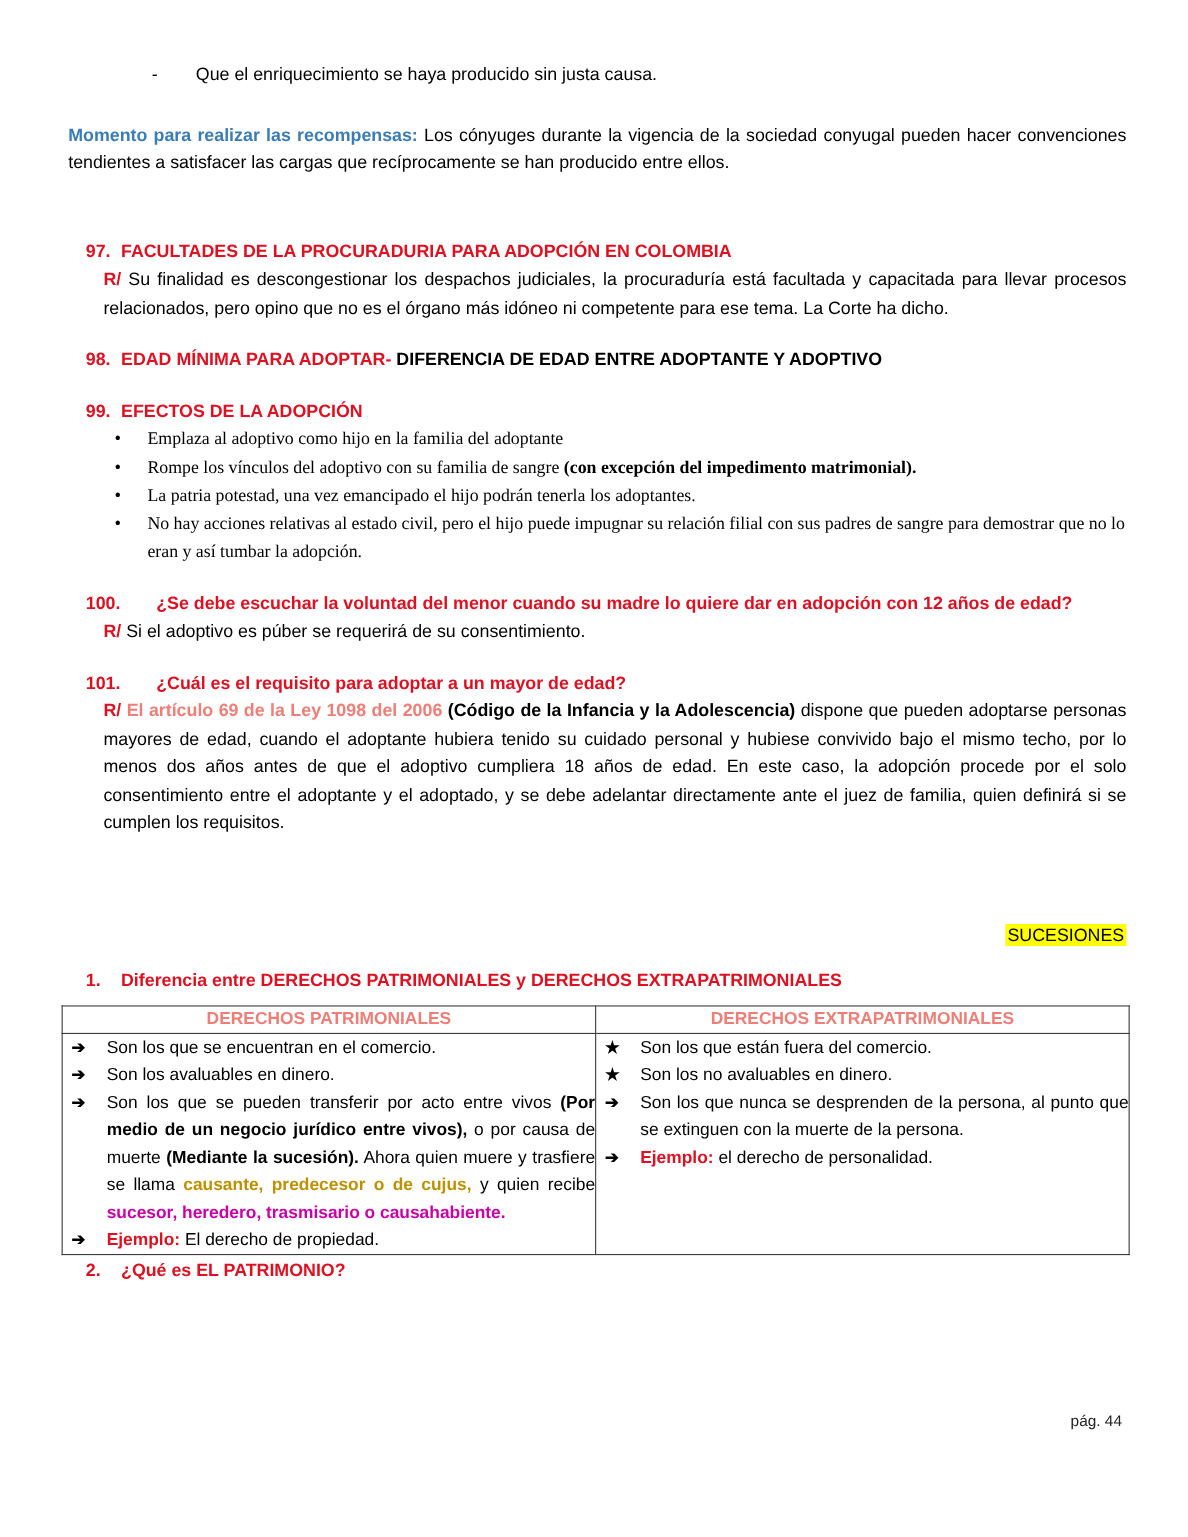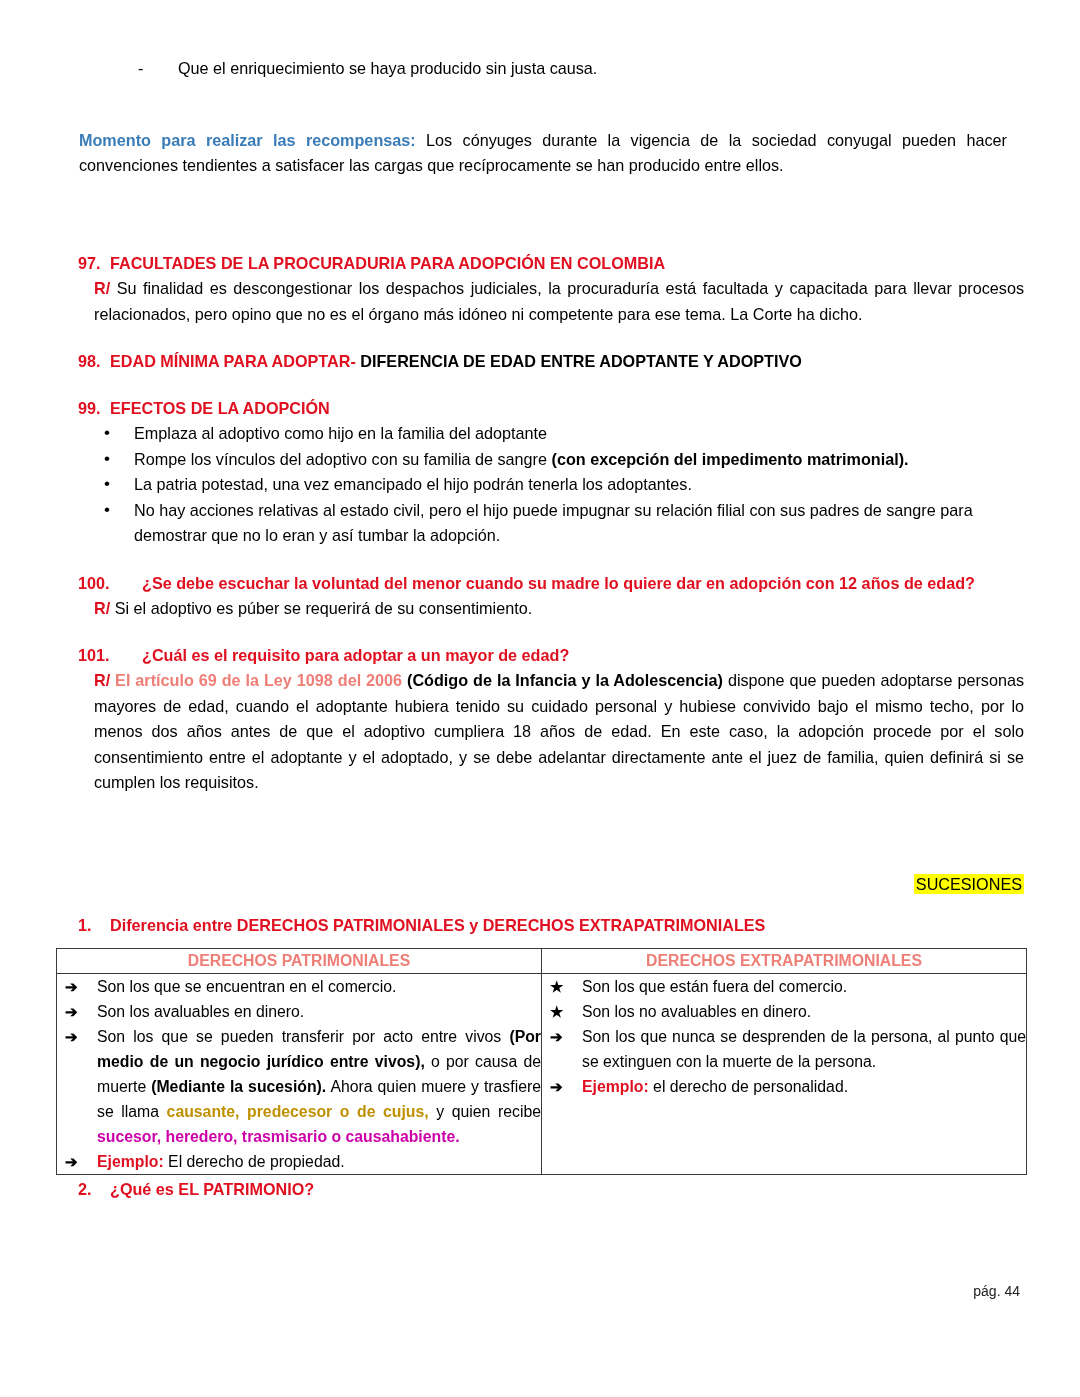--- a/index.html
+++ b/index.html
@@ -29,21 +29,21 @@
     left: 62px;
     top: 56px;
     width: 962px;
   }
 
   
   .p {
     font-size: 16.2px;
     line-height: 25px;
     text-align: justify;
-    margin: 17px;
+    margin: 0;
     color: #000;
   }
   .red      { color: #E01020; }
   .redsoft  { color: #EE7E76; }
   .blue     { color: #3A7CB8; }
   .gold     { color: #BF9000; }
   .magenta  { color: #CC00AA; }
   .b        { font-weight: bold; }
 
   
@@ -99,20 +99,21 @@
     line-height: 25.5px;
     text-align: justify;
   }
 
   
   ul.bl {
     list-style: none;
     margin: 0;
     padding: 0;
     margin-left: 42px;
+    font-family: Liberation Serif, serif;
   }
   ul.bl > li {
     position: relative;
     padding-left: 30px;
     font-size: 16.2px;
     line-height: 25.5px;
     text-align: left;
   }
   ul.bl > li::before {
     content: "\2022";

